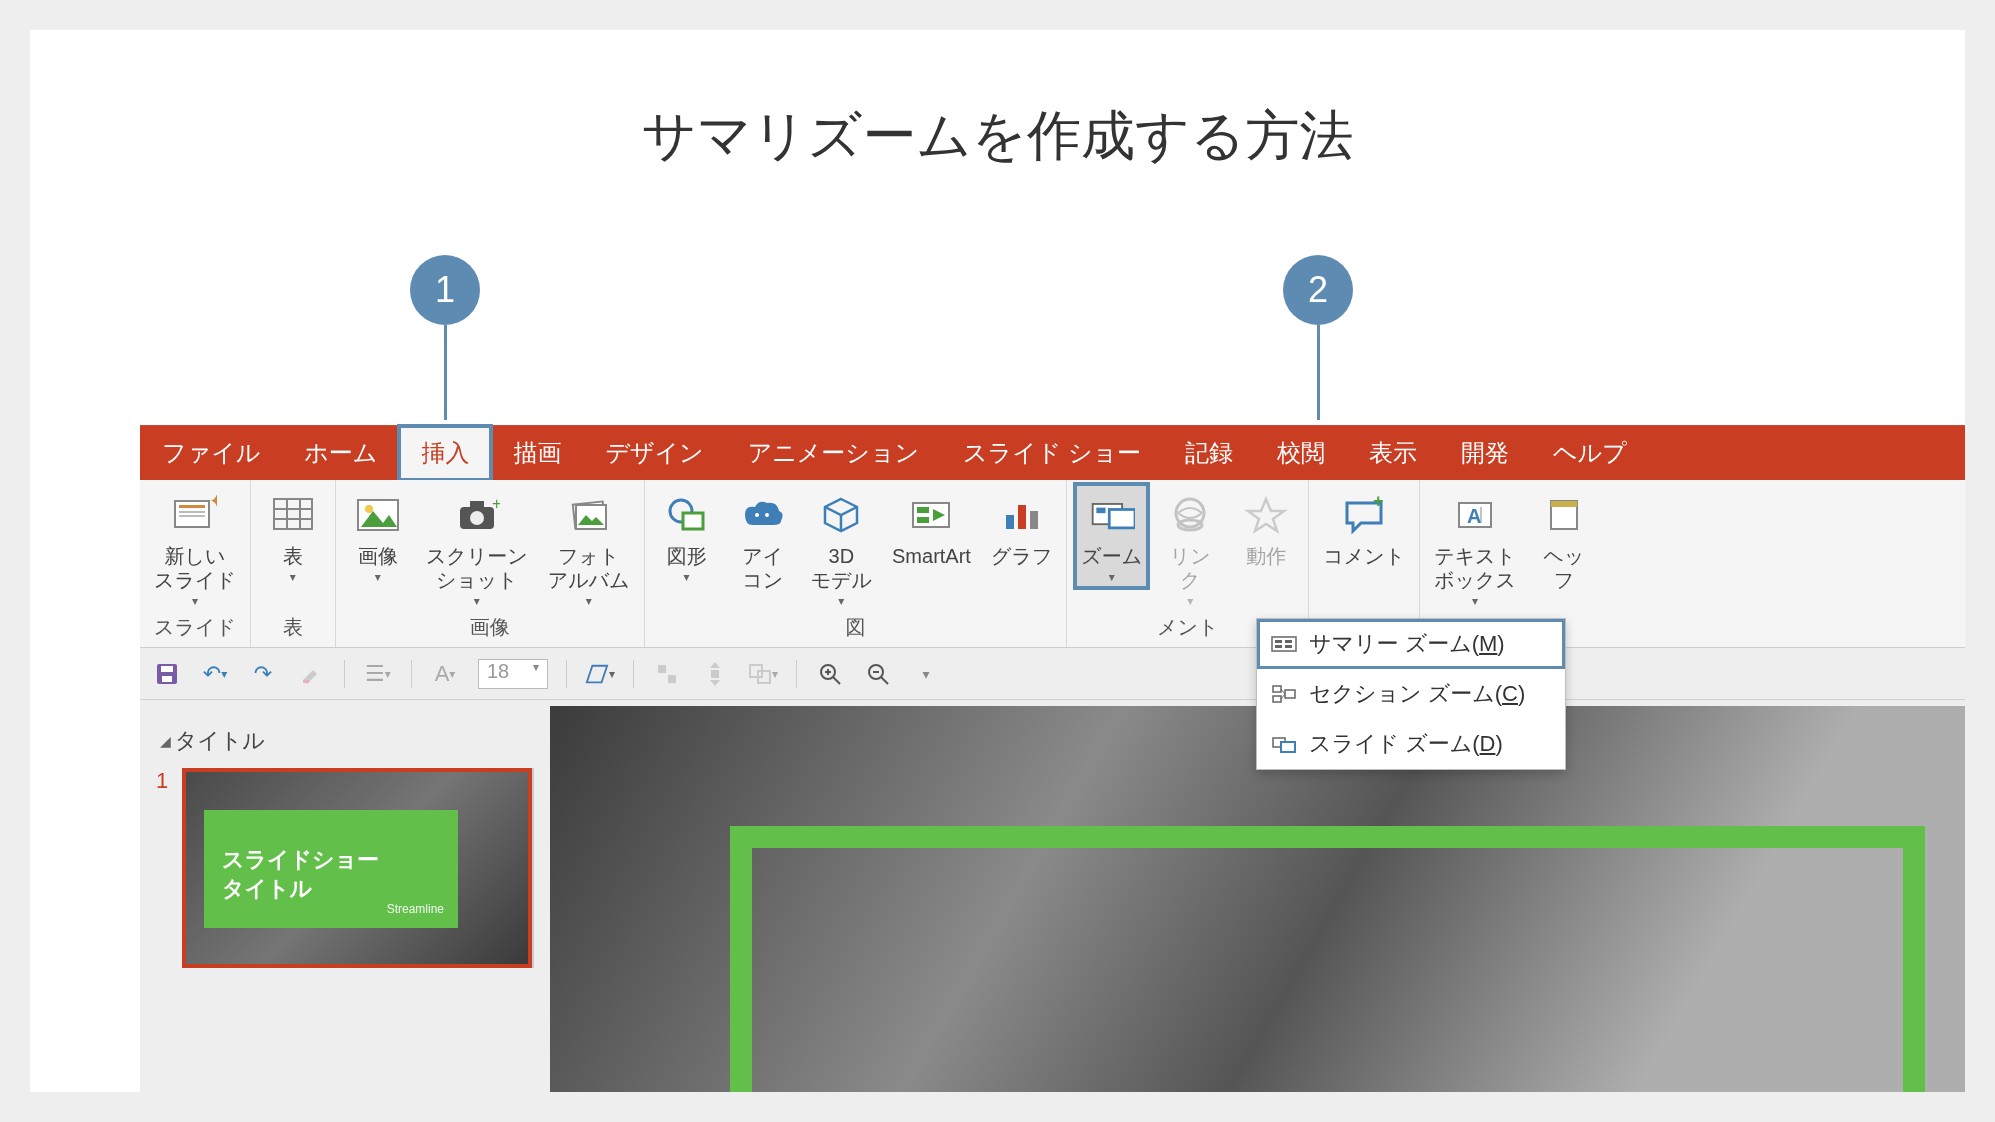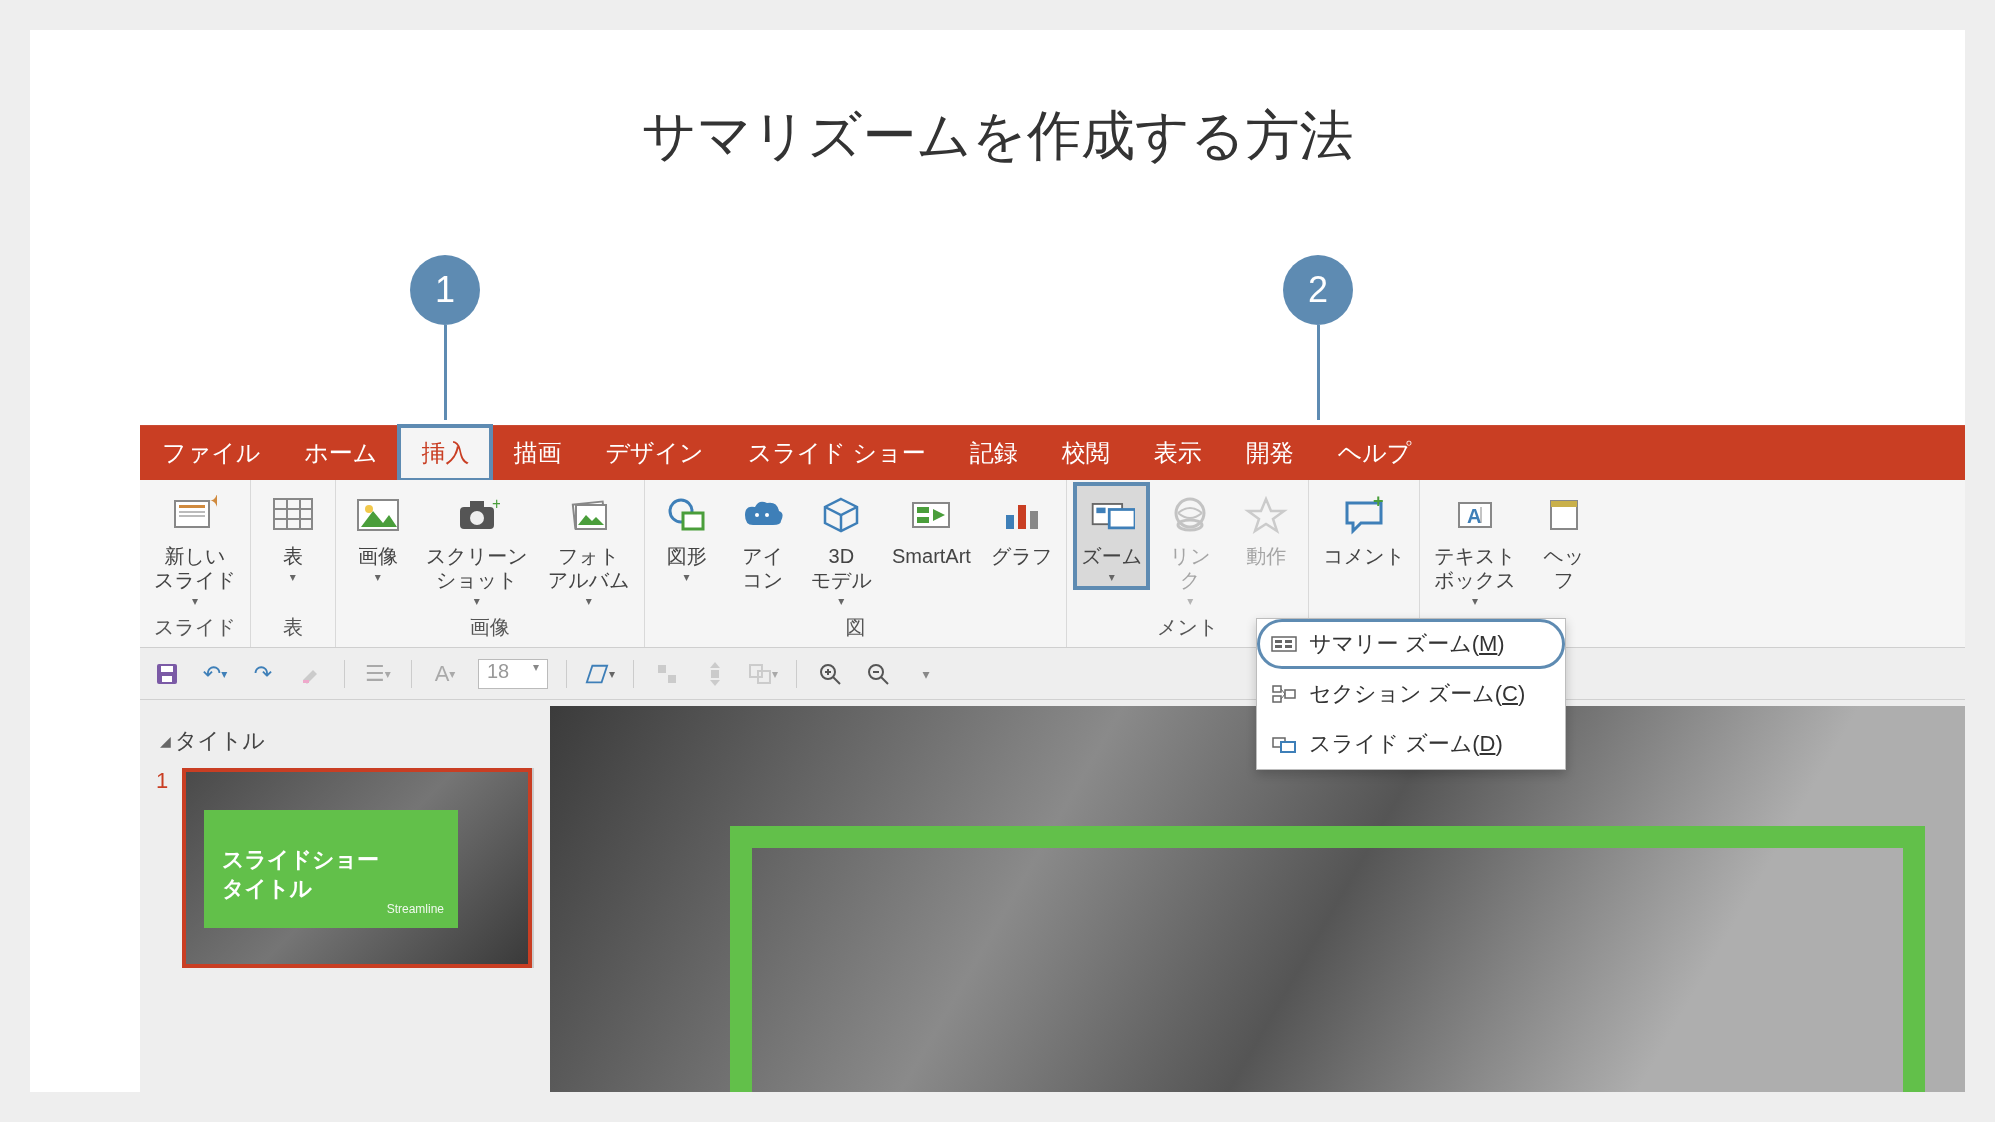--- a/index.html
+++ b/index.html
@@ -146,21 +146,21 @@
   }
   .zoom-popup .mitem {
     display: flex;
     align-items: center;
     gap: 12px;
     padding: 10px 14px;
     font-size: 22px;
     color: #333;
     cursor: pointer;
   }
-  .zoom-popup .mitem.sel { outline: 3px solid #5e8bb2; outline-offset: -3px; border-radius: 25px; }
+  .zoom-popup .mitem.sel { outline: 3px solid #5e8bb2; outline-offset: -3px; }
   .zoom-popup .mi-ic { width: 26px; height: 20px; display:flex; align-items:center; justify-content:center; }
   .zoom-popup u { text-decoration: underline; }
 
   
   .qat {
     background: #eeeeee;
     border-bottom: 1px solid #d0d0d0;
     height: 52px;
     display: flex;
     align-items: center;
@@ -260,20 +260,21 @@
   </div>
 
   <div class="ppt">
 
     <div class="tabstrip">
       <div class="tab">ファイル</div>
       <div class="tab">ホーム</div>
       <div class="tab highlighted">挿入</div>
       <div class="tab">描画</div>
       <div class="tab">デザイン</div>
+      <div class="tab">アニメーション</div>
       <div class="tab">スライド ショー</div>
       <div class="tab">記録</div>
       <div class="tab">校閲</div>
       <div class="tab">表示</div>
       <div class="tab">開発</div>
       <div class="tab">ヘルプ</div>
     </div>
 
     <div class="ribbon">
 

